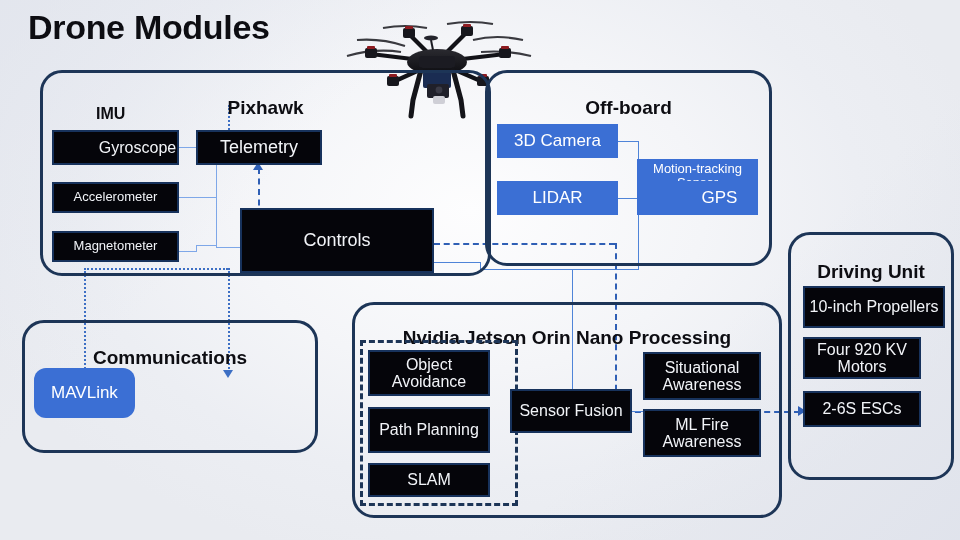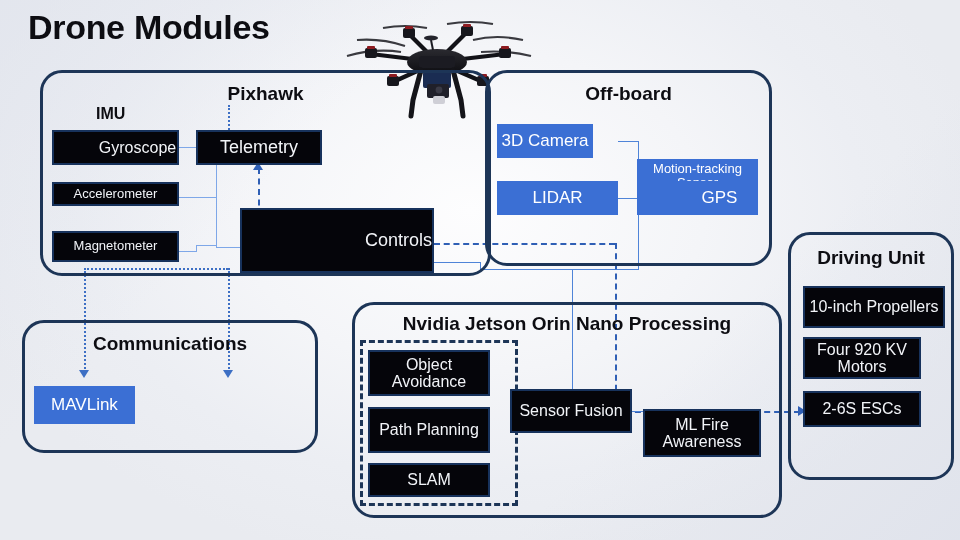--- a/index.html
+++ b/index.html
@@ -22,21 +22,21 @@
     font-size:34px;font-weight:bold;color:#0d0d12;
     letter-spacing:-.3px;
   }
   
   .group{
     position:absolute;border:3px solid #1d3557;border-radius:22px;
     background:transparent;
   }
   .grp-title{
     position:absolute;width:100%;text-align:center;
-    font-size:19px;font-weight:bold;color:#0d0d12;
+    font-size:19px;font-weight:bold;color:#0d0d12;margin-top:14px;
   }
   .sub-label{
     position:absolute;font-size:16px;font-weight:bold;color:#0d0d12;
   }
   
   .bx{
     position:absolute;display:flex;align-items:center;justify-content:center;
     text-align:center;line-height:1.08;box-sizing:border-box;
   }
   .bx-black{
@@ -193,55 +193,55 @@
   <div class="ln h-sol-d" style="left:611px;top:411px;width:34px;"></div>
 
   <div class="group" id="g-pixhawk" style="left:40px;top:70px;width:445px;height:200px;">
     <div class="grp-title" style="top:10px;">Pixhawk</div>
   </div>
   <div class="sub-label" style="left:96px;top:105px;">IMU</div>
 
   <div class="bx bx-black" style="left:52px;top:130px;width:127px;height:35px;padding-left:44px;">
     <span>Gyroscope</span>
   </div>
-  <div class="bx bx-black small" style="left:52px;top:182px;width:127px;height:24px;">
+  <div class="bx bx-black small" style="left:52px;top:182px;width:127px;height:31px;">
     <span>Accelerometer</span>
   </div>
   <div class="bx bx-black small" style="left:52px;top:231px;width:127px;height:31px;">
     <span>Magnetometer</span>
   </div>
   <div class="bx bx-black" style="left:196px;top:130px;width:126px;height:35px;font-size:18px;">
     <span>Telemetry</span>
   </div>
-  <div class="bx bx-black" style="left:240px;top:208px;width:194px;height:65px;font-size:18px;justify-content:flex-end;">
+  <div class="bx bx-black" style="left:240px;top:208px;width:194px;height:65px;font-size:18px;">
     <span>Controls</span>
   </div>
 
   <div class="group" id="g-offboard" style="left:485px;top:70px;width:281px;height:190px;">
     <div class="grp-title" style="top:10px;">Off-board</div>
   </div>
 
-  <div class="bx bx-blue" style="left:497px;top:124px;width:96px;height:34px;">
+  <div class="bx bx-blue" style="left:497px;top:124px;width:121px;height:34px;">
     <span>3D Camera</span>
   </div>
   <div class="bx bx-blue small" style="left:637px;top:124px;width:121px;height:34px;">
     <span>Motion-tracking Sensor</span>
   </div>
   <div class="bx bx-blue" style="left:497px;top:181px;width:121px;height:34px;">
     <span>LIDAR</span>
   </div>
   <div class="bx bx-blue" style="left:637px;top:181px;width:121px;height:34px;padding-left:44px;">
     <span>GPS</span>
   </div>
 
   <div class="group" id="g-comms" style="left:22px;top:320px;width:290px;height:127px;">
     <div class="grp-title" style="top:10px;">Communications</div>
   </div>
 
-  <div class="bx bx-blue" style="left:34px;top:386px;width:101px;height:38px;">
+  <div class="bx bx-blue" style="left:34px;top:368px;width:101px;height:50px;border-radius:12px;">
     <span>MAVLink</span>
   </div>
 
   <div class="group" id="g-jetson" style="left:352px;top:302px;width:424px;height:210px;">
     <div class="grp-title" style="top:8px;font-size:19px;">Nvidia Jetson Orin Nano Processing</div>
   </div>
 
   <div class="dashbox" style="left:360px;top:340px;width:152px;height:160px;"></div>
 
   <div class="bx bx-black" style="left:368px;top:350px;width:122px;height:46px;">
@@ -250,20 +250,23 @@
   <div class="bx bx-black" style="left:368px;top:407px;width:122px;height:46px;">
     <span>Path Planning</span>
   </div>
   <div class="bx bx-black" style="left:368px;top:463px;width:122px;height:34px;">
     <span>SLAM</span>
   </div>
 
   <div class="bx bx-black" style="left:510px;top:389px;width:122px;height:44px;">
     <span>Sensor Fusion</span>
   </div>
+  <div class="bx bx-black" style="left:643px;top:352px;width:118px;height:48px;">
+    <span>Situational Awareness</span>
+  </div>
   <div class="bx bx-black" style="left:643px;top:409px;width:118px;height:48px;">
     <span>ML Fire Awareness</span>
   </div>
 
   <div class="group" id="g-driving" style="left:788px;top:232px;width:160px;height:242px;">
     <div class="grp-title" style="top:12px;">Driving Unit</div>
   </div>
 
   <div class="bx bx-black" style="left:803px;top:286px;width:142px;height:42px;">
     <span>10-inch Propellers</span>

